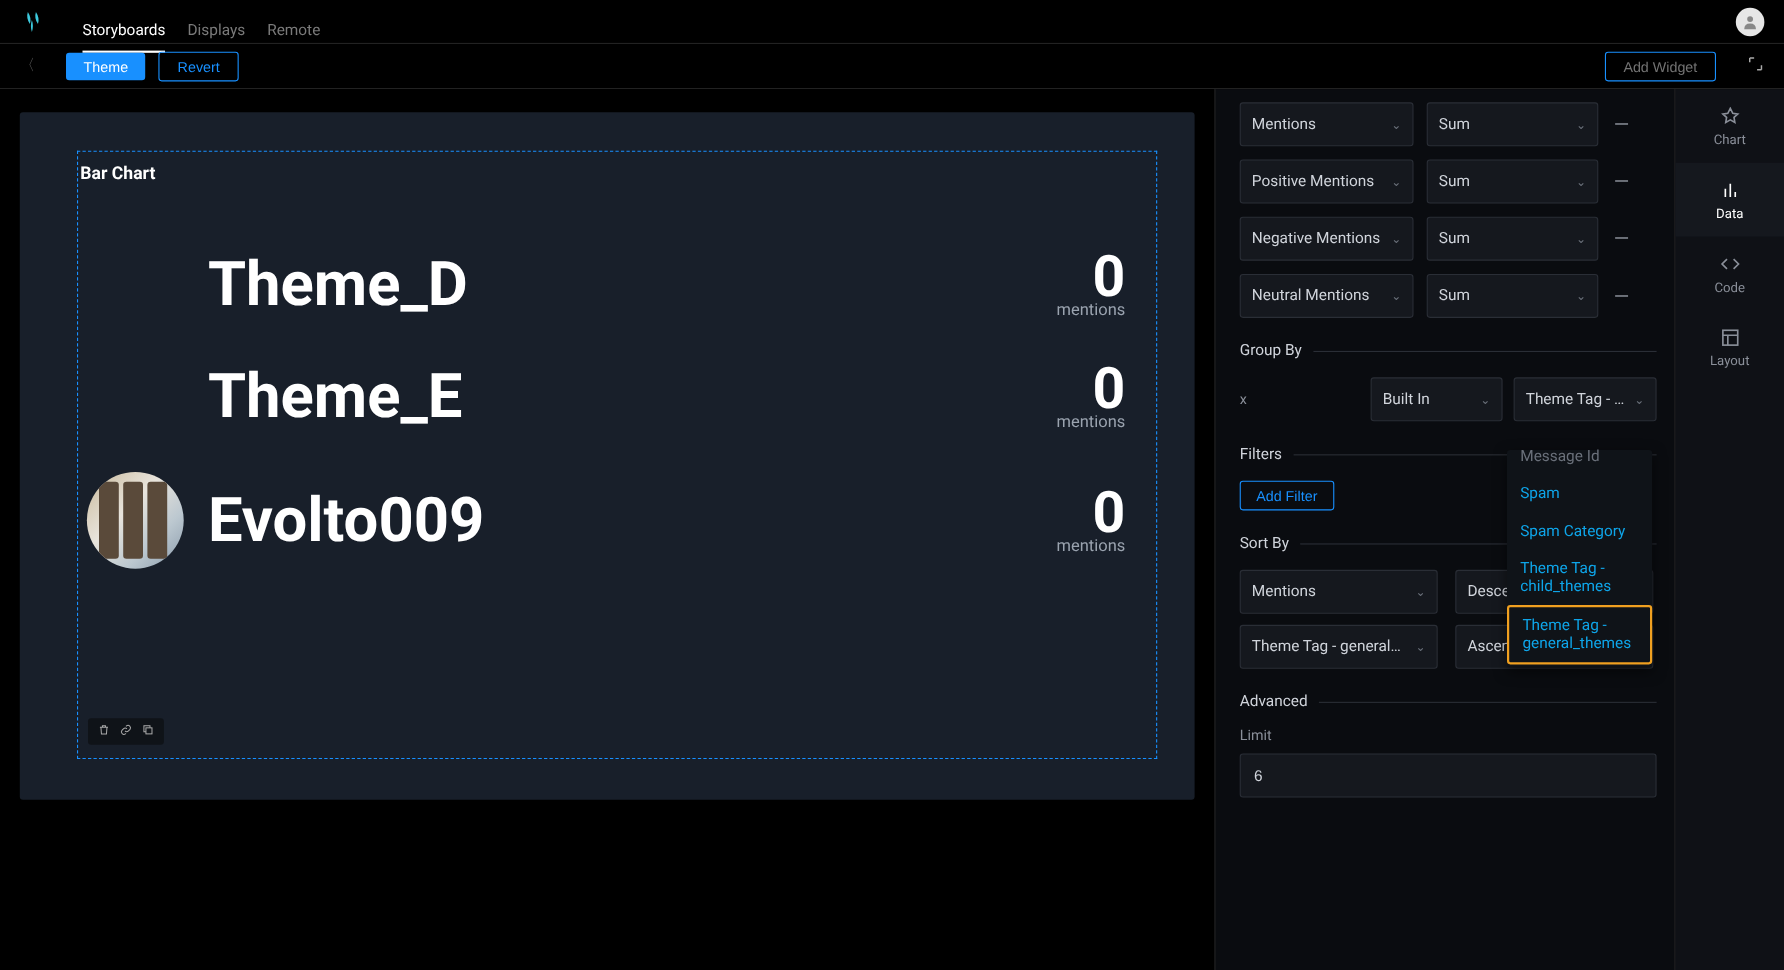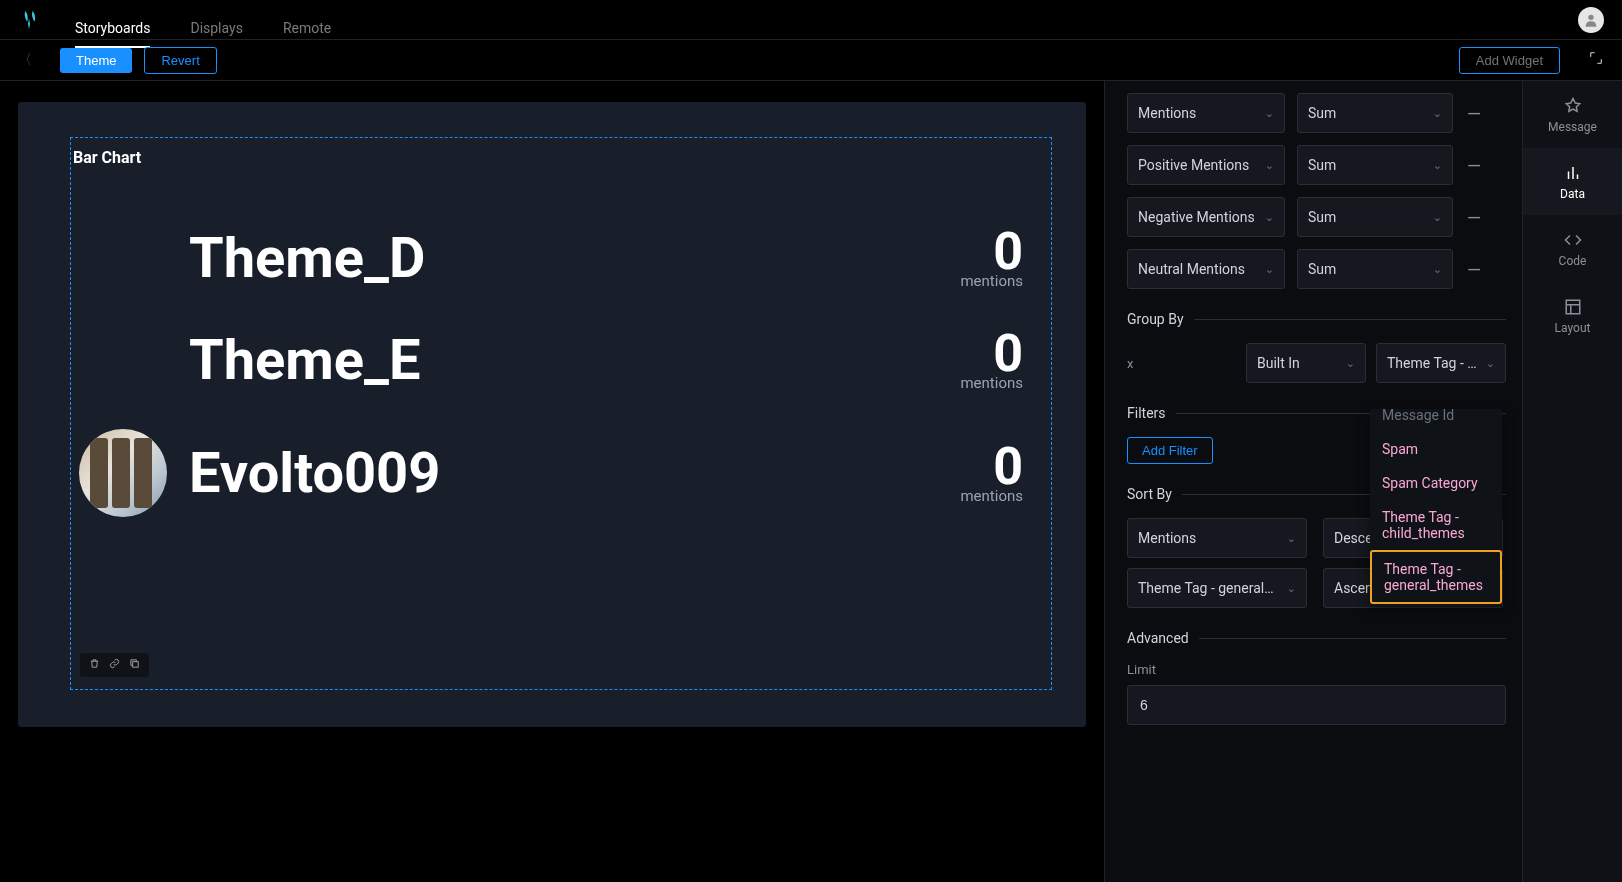--- a/index.html
+++ b/index.html
@@ -18,21 +18,21 @@
   align-items: center;
   height: 40px;
   padding: 0 18px;
   border-bottom: 1px solid #222;
 }
 .logo {
   width: 22px; height: 22px;
   margin-right: 35px;
 }
 .logo svg { width: 100%; height: 100%; }
-.nav-tabs { display: flex; gap: 40px; margin-top: 18px; }
+.nav-tabs { display: flex; gap: 20px; margin-top: 18px; }
 .nav-tab { color: #7a7a7a; font-size: 14px; padding: 10px 0; cursor: pointer; }
 .nav-tab.active { color: #fff; border-bottom: 2px solid #fff; }
 .avatar-top {
   margin-left: auto;
   width: 26px; height: 26px;
   border-radius: 50%;
   background: #e6e6e6;
   display: flex; align-items: center; justify-content: center;
 }
 
@@ -181,21 +181,21 @@
   width: 132px;
   background: #0f1318;
   border-radius: 3px;
   box-shadow: 0 4px 12px rgba(0,0,0,.5);
   z-index: 10;
   padding: 2px 0;
 }
 .dd-item {
   padding: 9px 12px;
   font-size: 14px;
-  color: #f9a8d4;
+  color: #0ea5e9;
   cursor: pointer;
 }
 .dd-item.truncated { color:#6a707a; }
 .dd-item.highlighted {
   border: 2px solid #f0a020;
   border-radius: 3px;
 }
 </style>
 </head>
 <body>
@@ -390,21 +390,21 @@
       <div class="dd-item">Theme Tag - child_themes</div>
       <div class="dd-item highlighted">Theme Tag - general_themes</div>
     </div>
   </div>
 
   <div class="right-rail">
     <div class="rail-item">
       <svg viewBox="0 0 24 24" fill="none" stroke="currentColor" stroke-width="2">
           <path d="M12 2l3 6 6 1-4.5 4 1 6-5.5-3-5.5 3 1-6L3 9l6-1z"></path>
         </svg>
-      <div class="rail-label">Message</div>
+      <div class="rail-label">Chart</div>
     </div>
     <div class="rail-item active">
       <svg viewBox="0 0 24 24" fill="none" stroke="currentColor" stroke-width="2">
           <path d="M6 20V10M12 20V4M18 20v-6"></path>
         </svg>
       <div class="rail-label">Data</div>
     </div>
     <div class="rail-item">
       <svg viewBox="0 0 24 24" fill="none" stroke="currentColor" stroke-width="2">
           <path d="M8 6l-6 6 6 6M16 6l6 6-6 6"></path>

